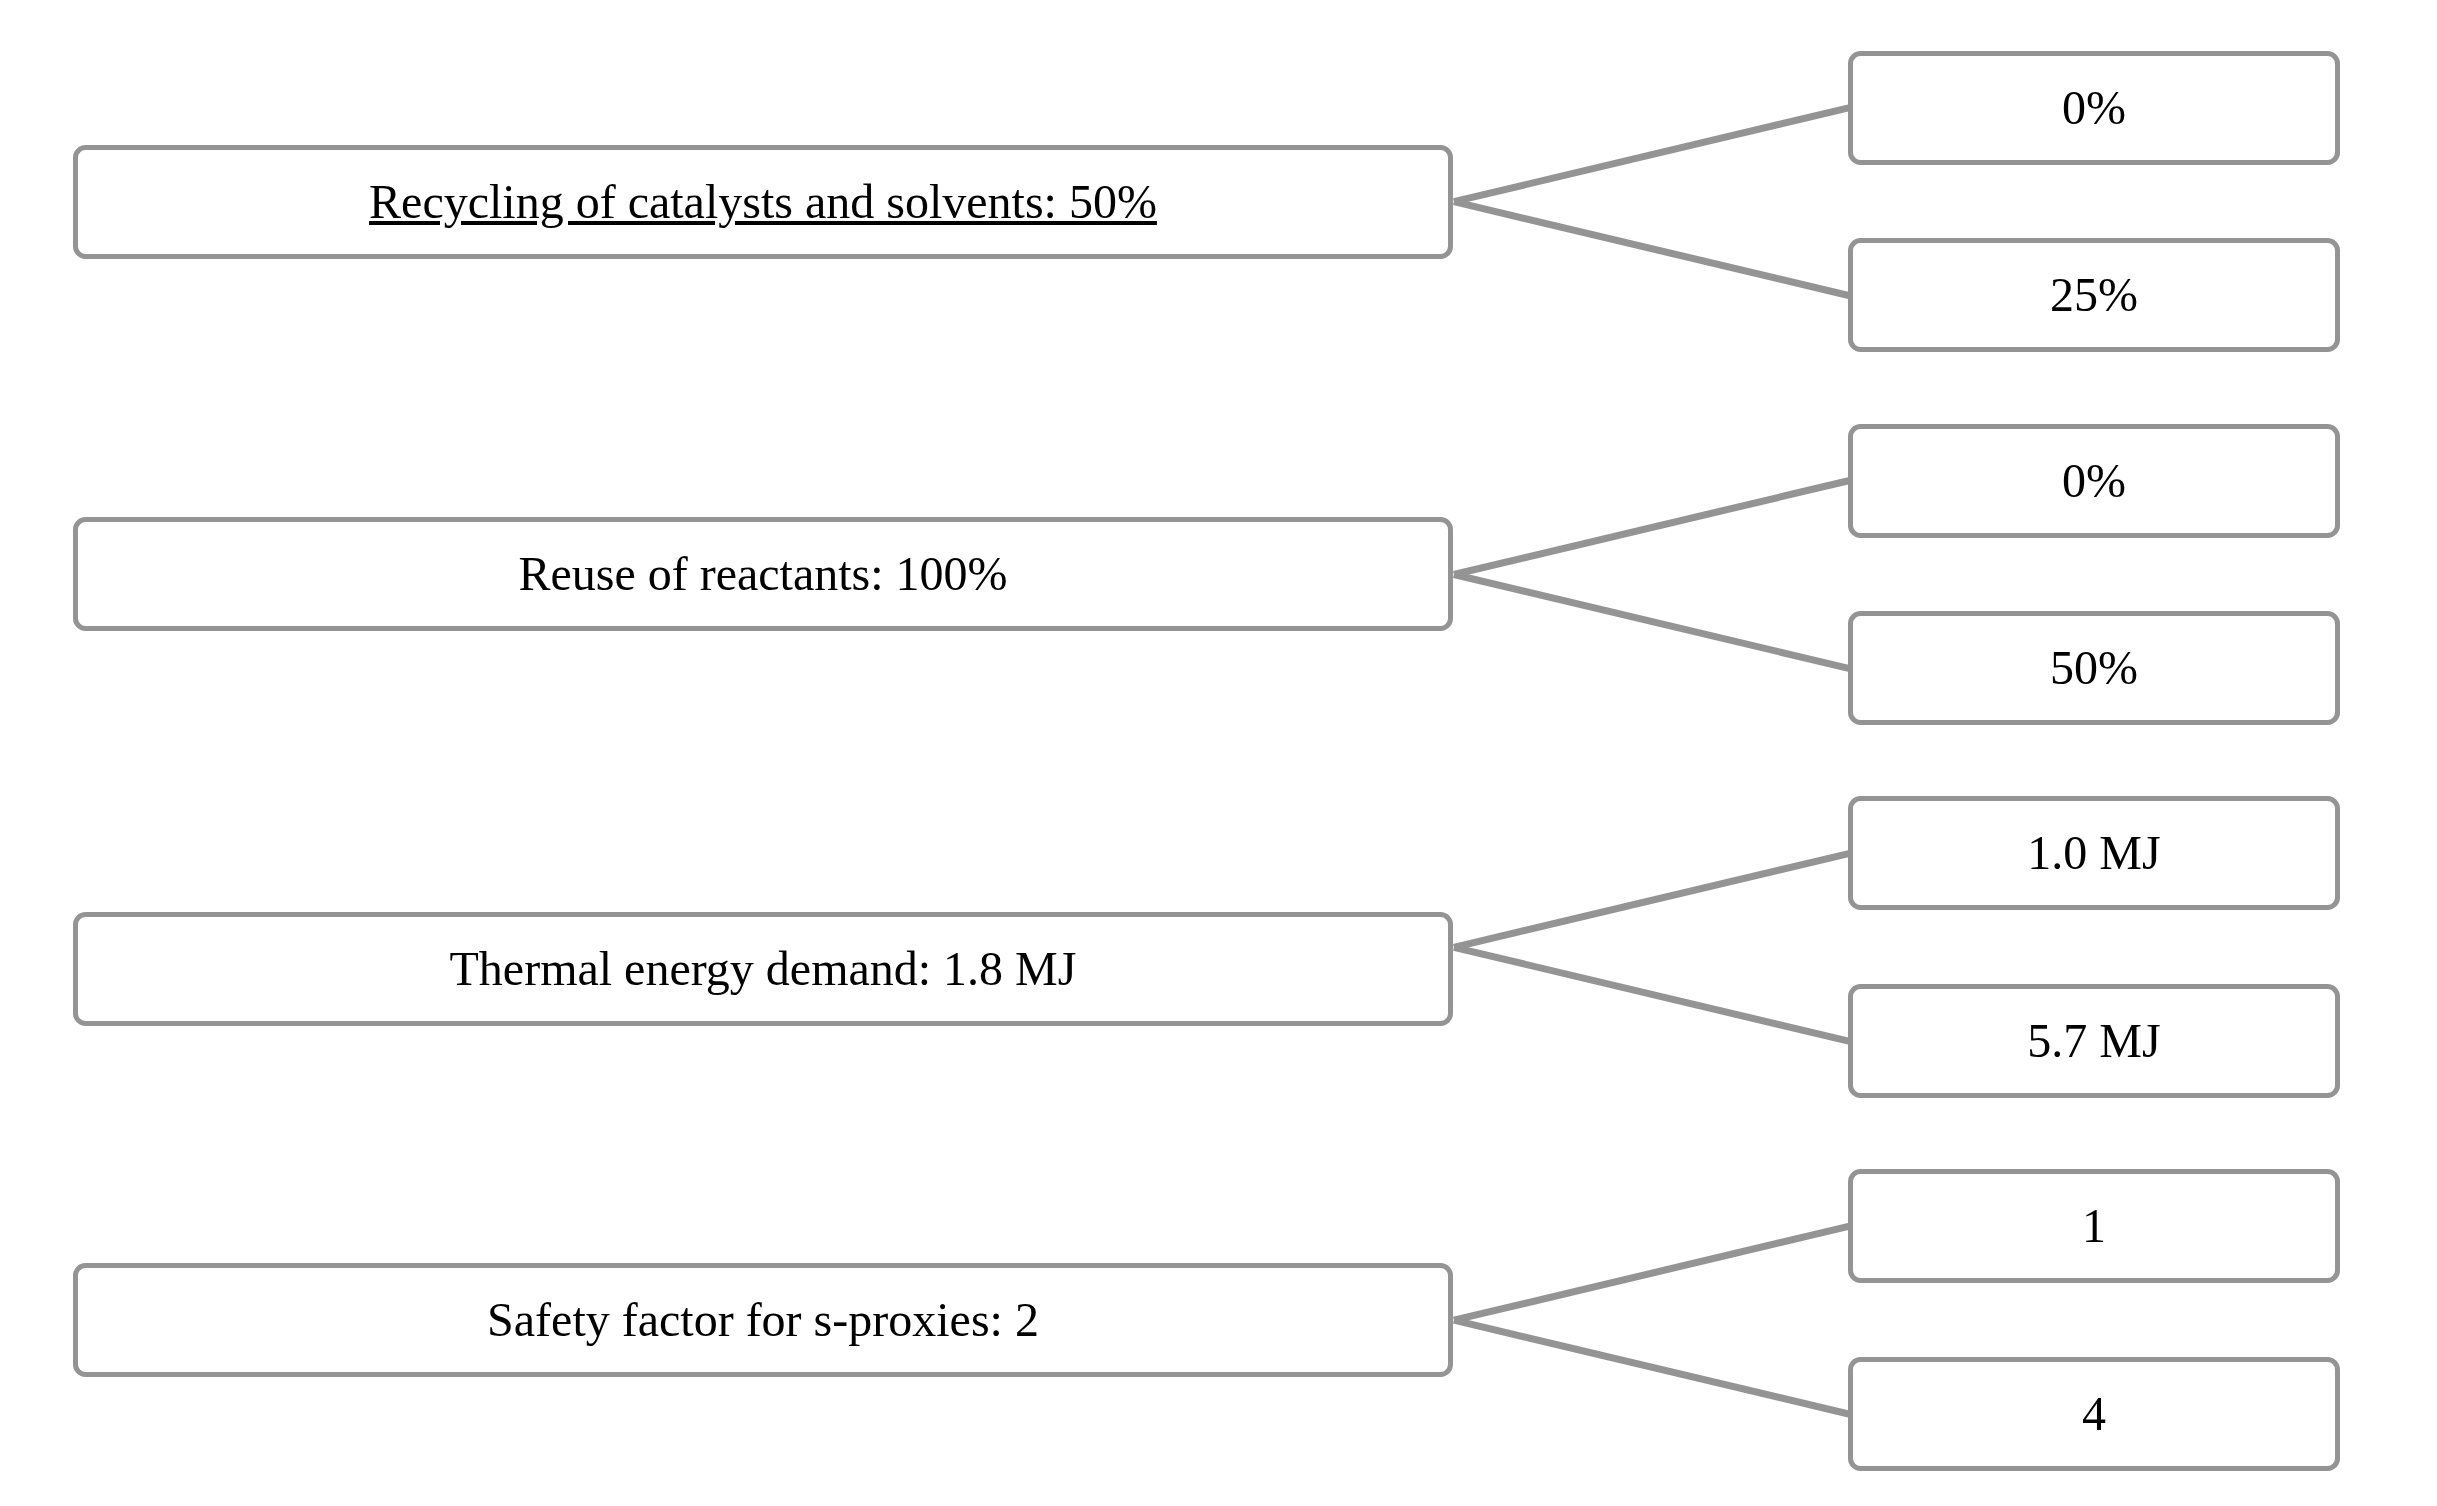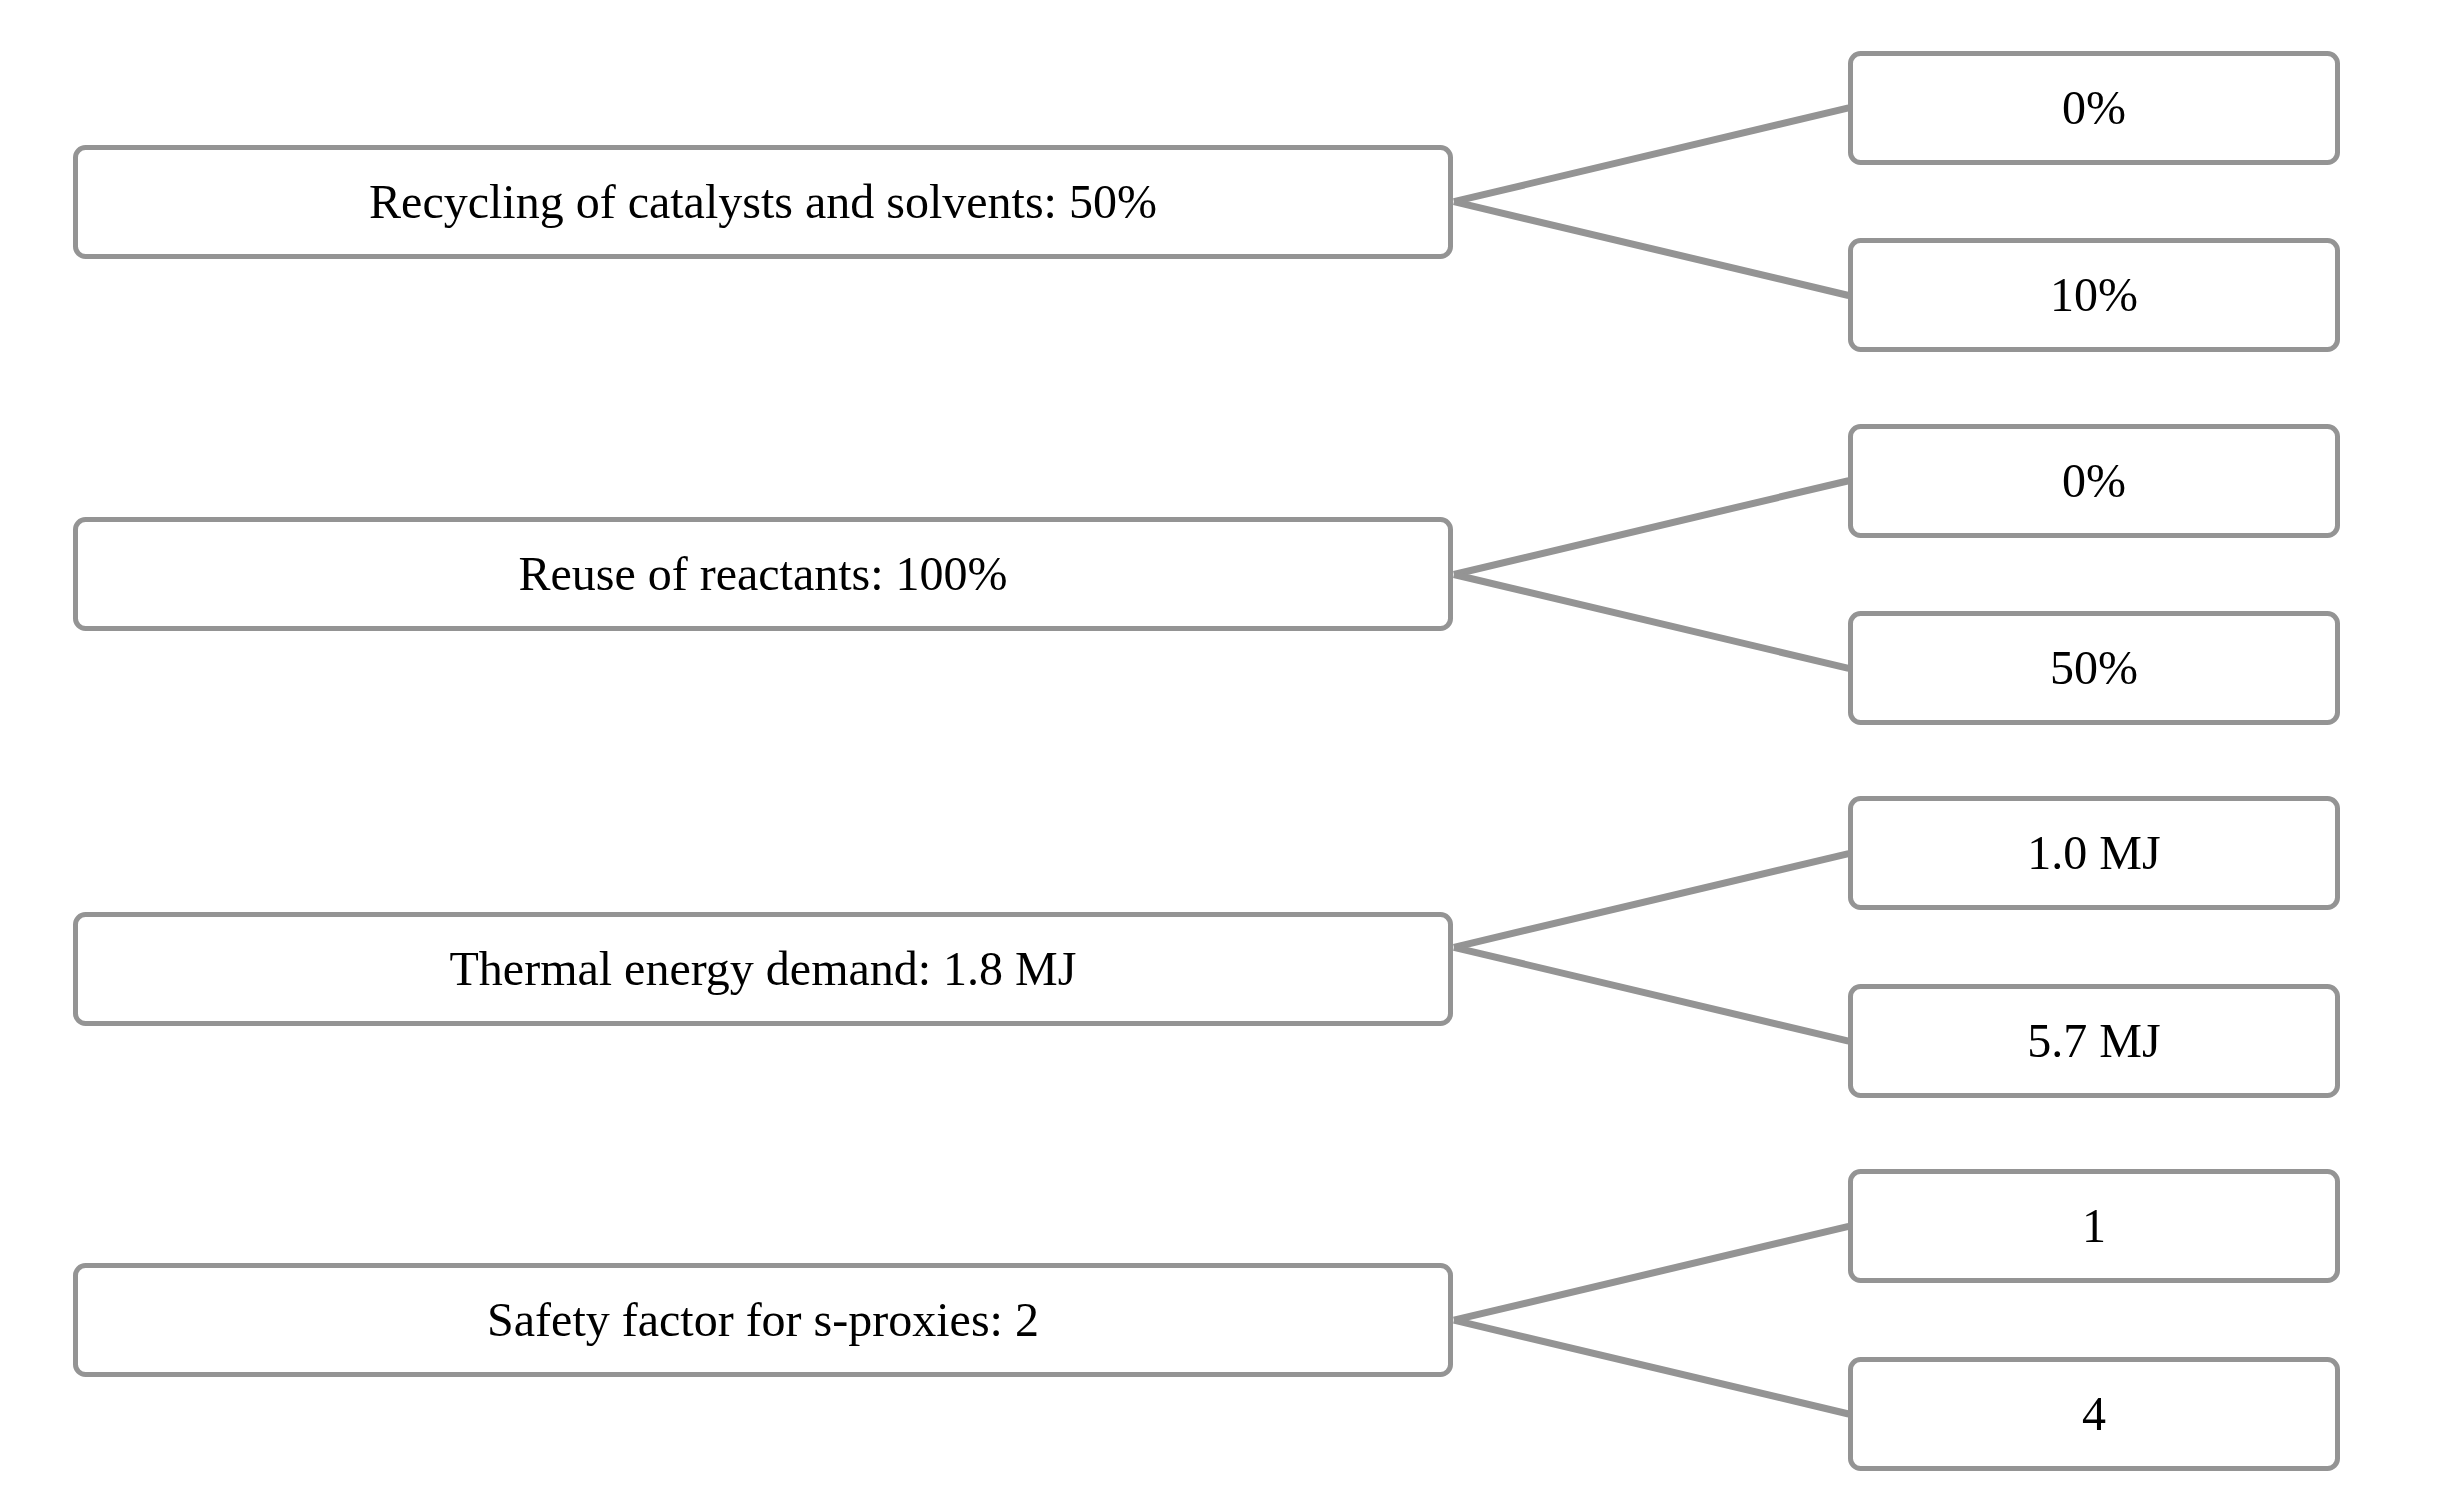--- a/index.html
+++ b/index.html
@@ -54,21 +54,21 @@
   }
 
   .node.child {
     left: 1848px;
     width: 492px;
     height: 114px;
     font-size: 48px;
   }
 
   
-  .g0 .parent { top: 145px; }
+  .g0 .parent { top: 145px; text-decoration: underline; }
   .g0 .child-a { top: 51px; }
   .g0 .child-b { top: 238px; }
 
   .g1 .parent { top: 517px; }
   .g1 .child-a { top: 424px; }
   .g1 .child-b { top: 611px; }
 
   .g2 .parent { top: 890px; margin-top: 22px; }
   .g2 .child-a { top: 796px; font-family: Liberation Serif, serif; }
   .g2 .child-b { top: 984px; }
@@ -95,21 +95,21 @@
       <line x1="1860" y1="1212" x2="2365" y2="1332"></line>
 
       <line x1="1860" y1="1689" x2="2365" y2="1569"></line>
       <line x1="1860" y1="1689" x2="2365" y2="1809"></line>
     </g>
   </svg>
 
   <div class="g0">
     <div class="node parent">Recycling of catalysts and solvents: 50%</div>
     <div class="node child child-a">0%</div>
-    <div class="node child child-b">10%</div>
+    <div class="node child child-b">25%</div>
   </div>
 
   <div class="g1">
     <div class="node parent">Reuse of reactants: 100%</div>
     <div class="node child child-a">0%</div>
     <div class="node child child-b">50%</div>
   </div>
 
   <div class="g2">
     <div class="node parent">Thermal energy demand: 1.8 MJ</div>

